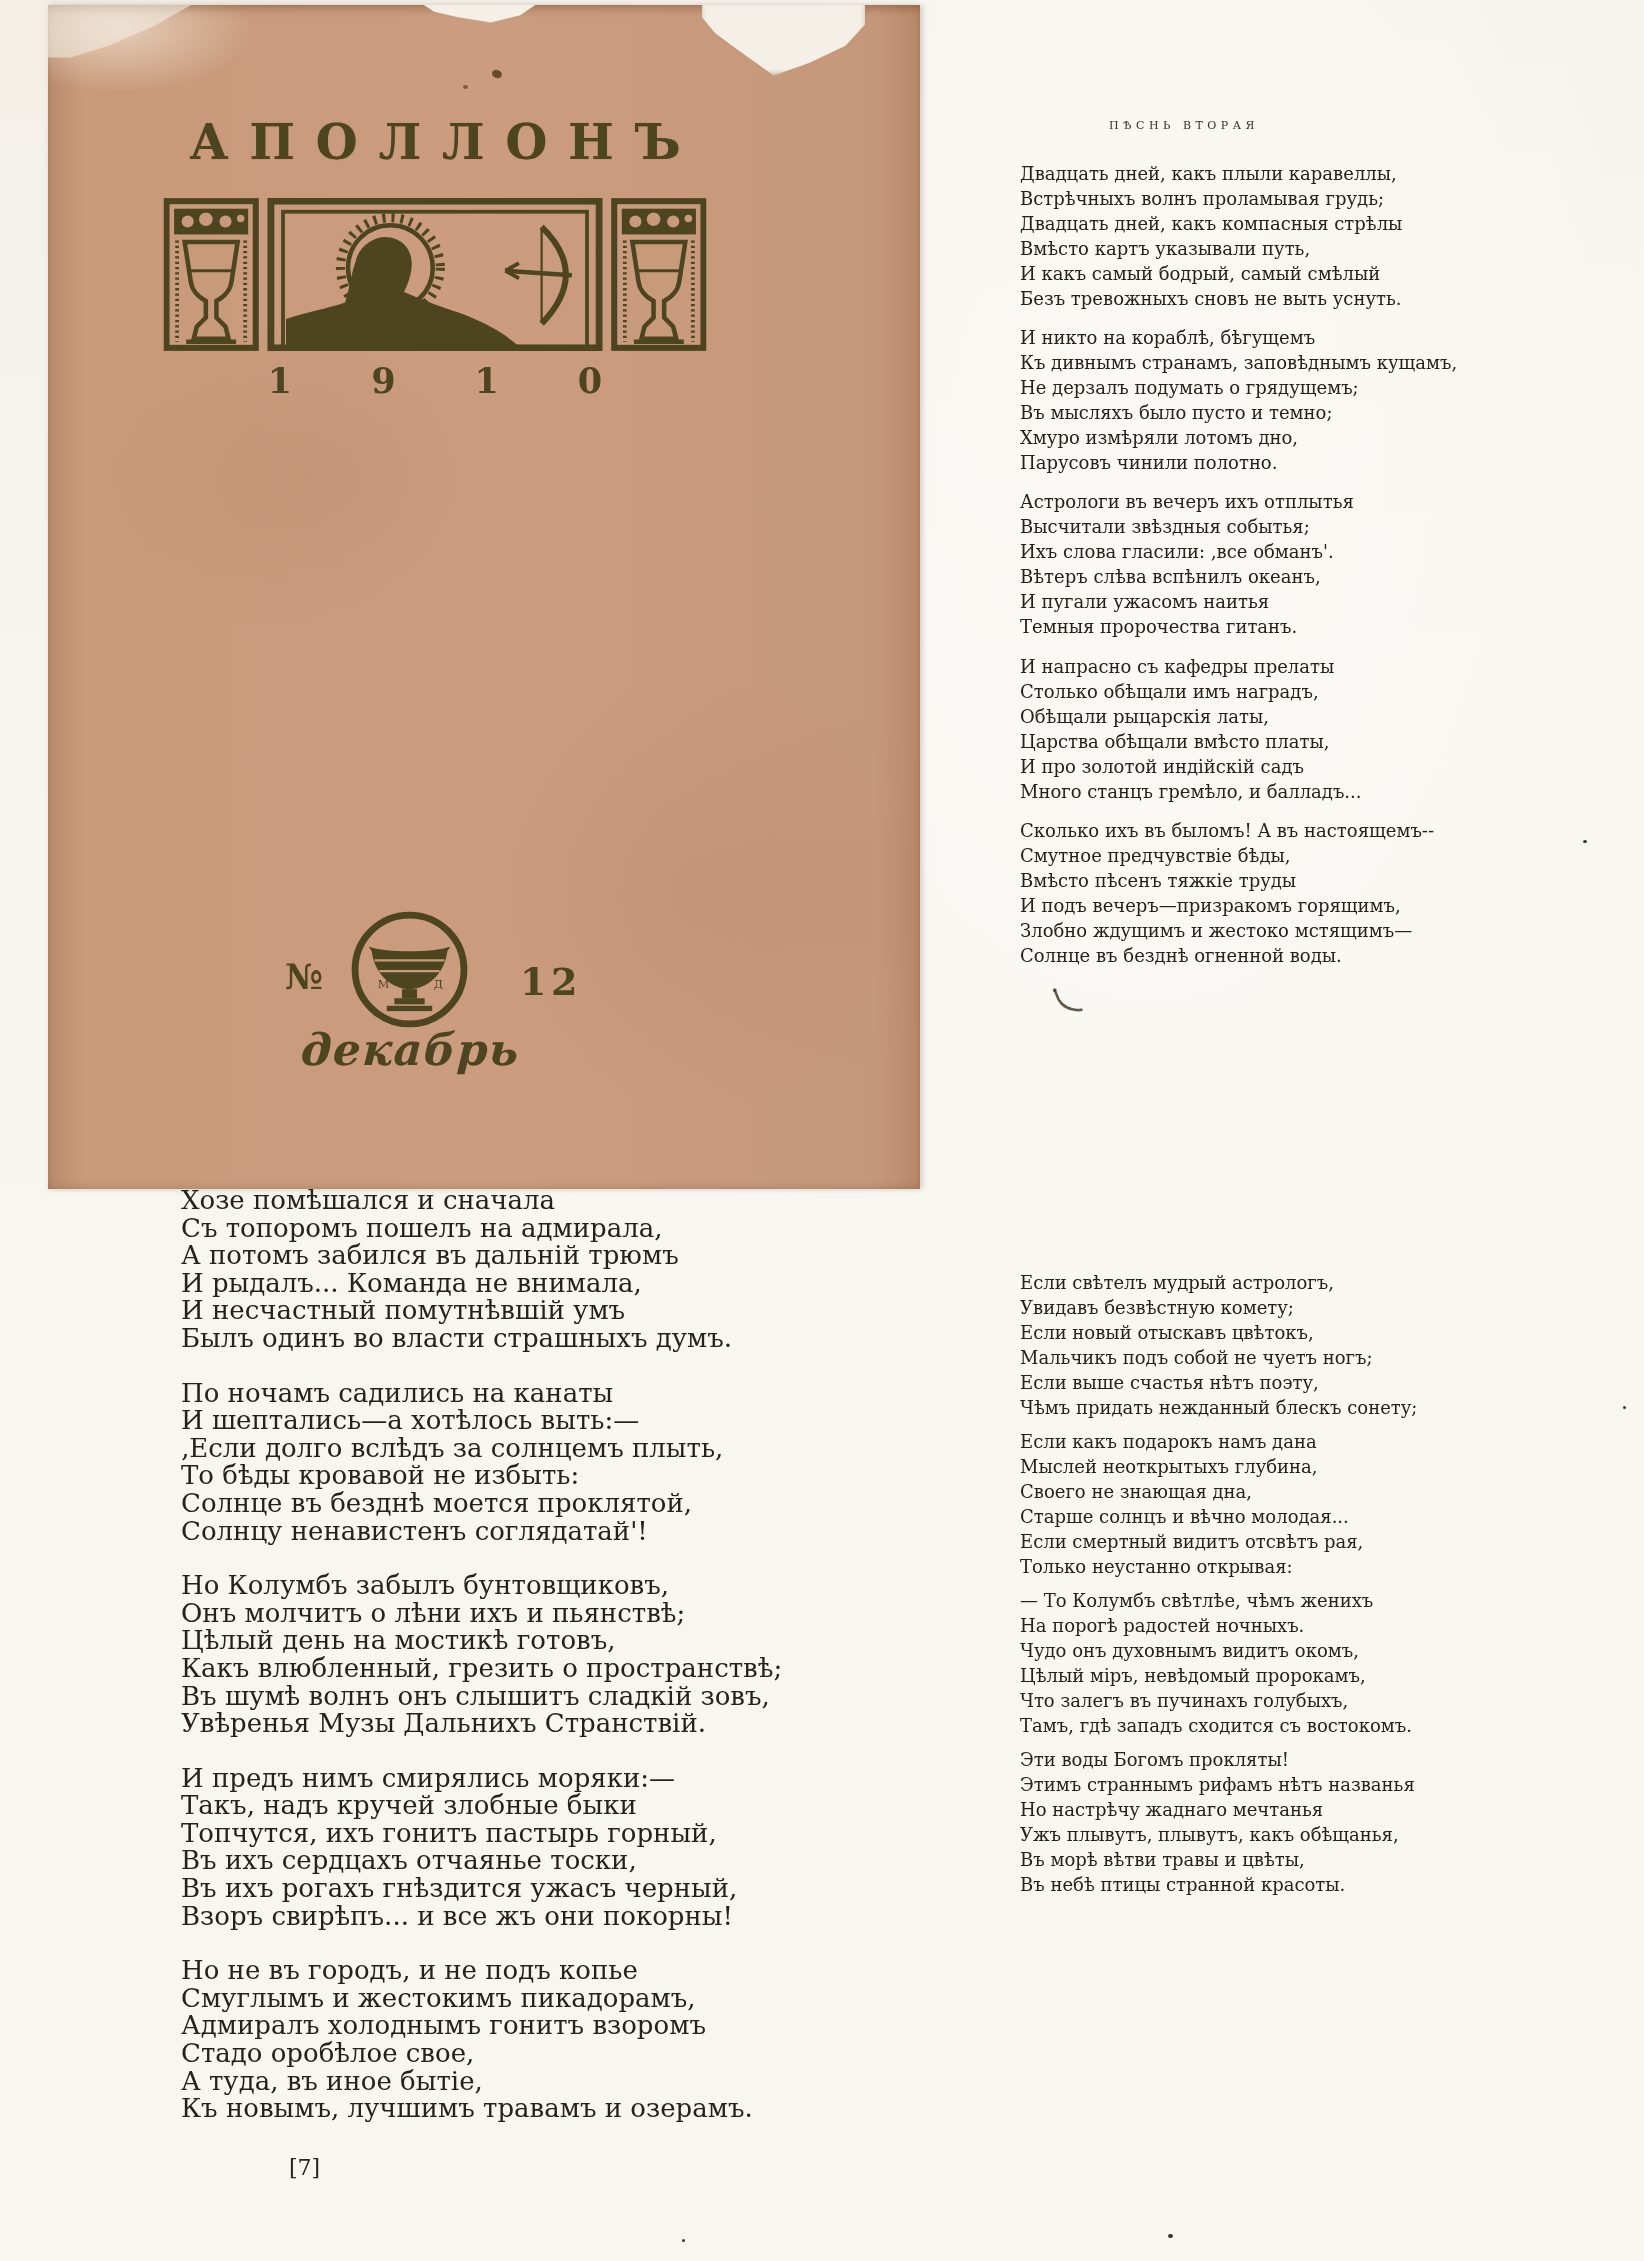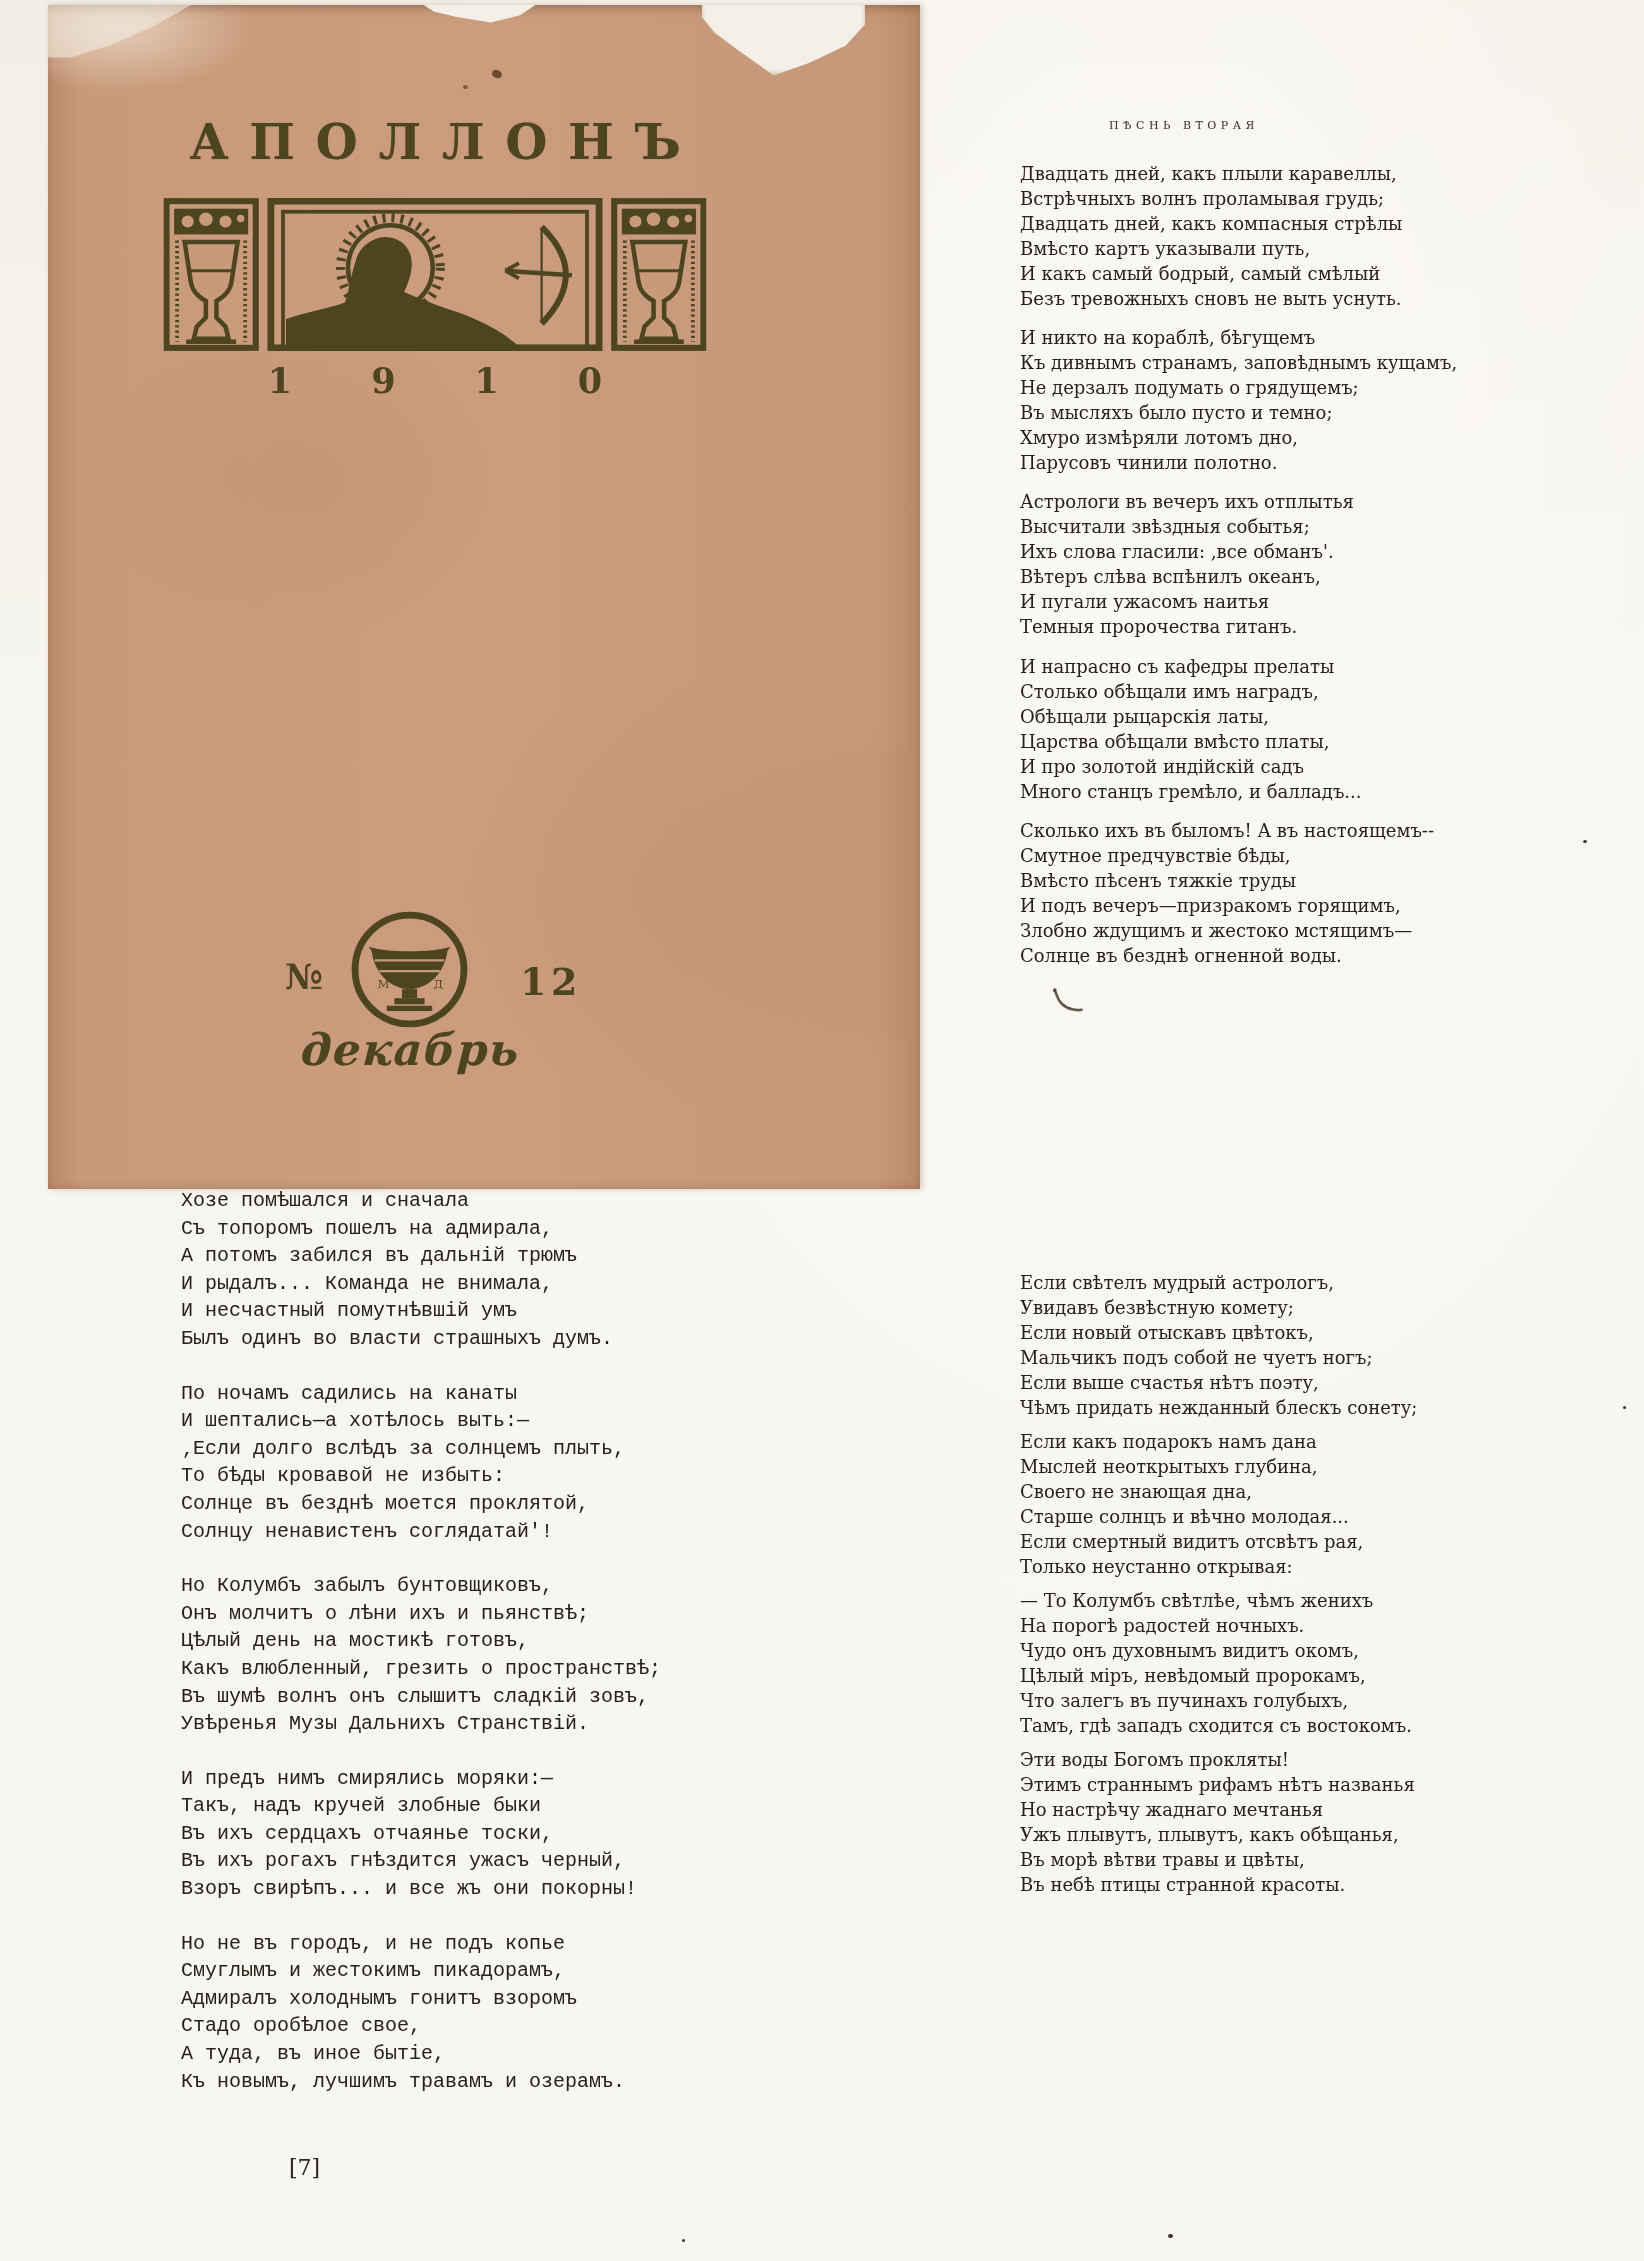--- a/index.html
+++ b/index.html
@@ -67,21 +67,21 @@
 
   
   .col { position:absolute; }
   .col .line { white-space:nowrap; }
   .col-tr { left:1020px; top:118px; width:620px; font-size:18px; line-height:25px; }
   .col-tr .stanza { margin:0 0 14.4px 0; }
   .poem-heading {
     margin:0 0 26px 89px; font-size:11px; font-weight:normal;
     letter-spacing:4.5px; color:#332d26; line-height:16.6px;
   }
-  .col-bl { left:181px; top:1187px; width:756px; font-size:20px; line-height:27.6px;font-family:Liberation Mono, monospace; }
+  .col-bl { left:181px; top:1187px; width:756px; font-size:26px; line-height:27.6px; }
   .col-bl .stanza { margin:0 0 27px 0; }
   .col-br { left:1020px; top:1270px; width:620px; font-size:18px; line-height:25px; }
   .col-br .stanza { margin:0 0 9px 0; }
 
   .page-number { position:absolute; left:289px; top:2155px; font-size:22px; color:#2a251e; }
 
   .smudge { position:absolute; left:1051px; top:987px; }
   .speck { position:absolute; border-radius:50%; background:#3a332a; }
   .speck-1 { left:1583px; top:840px; width:3.8px; height:3px; }
   .speck-2 { left:1623px; top:1406px; width:3px; height:3px; }
@@ -246,20 +246,21 @@
           <div class="line">Но Колумбъ забылъ бунтовщиковъ,</div>
           <div class="line">Онъ молчитъ о лѣни ихъ и пьянствѣ;</div>
           <div class="line">Цѣлый день на мостикѣ готовъ,</div>
           <div class="line">Какъ влюбленный, грезить о пространствѣ;</div>
           <div class="line">Въ шумѣ волнъ онъ слышитъ сладкій зовъ,</div>
           <div class="line">Увѣренья Музы Дальнихъ Странствій.</div>
         </div>
         <div class="stanza">
           <div class="line">И предъ нимъ смирялись моряки:—</div>
           <div class="line">Такъ, надъ кручей злобные быки</div>
+          <div class="line">Топчутся, ихъ гонитъ пастырь горный,</div>
           <div class="line">Въ ихъ сердцахъ отчаянье тоски,</div>
           <div class="line">Въ ихъ рогахъ гнѣздится ужасъ черный,</div>
           <div class="line">Взоръ свирѣпъ... и все жъ они покорны!</div>
         </div>
         <div class="stanza">
           <div class="line">Но не въ городъ, и не подъ копье</div>
           <div class="line">Смуглымъ и жестокимъ пикадорамъ,</div>
           <div class="line">Адмиралъ холоднымъ гонитъ взоромъ</div>
           <div class="line">Стадо оробѣлое свое,</div>
           <div class="line">А туда, въ иное бытіе,</div>

